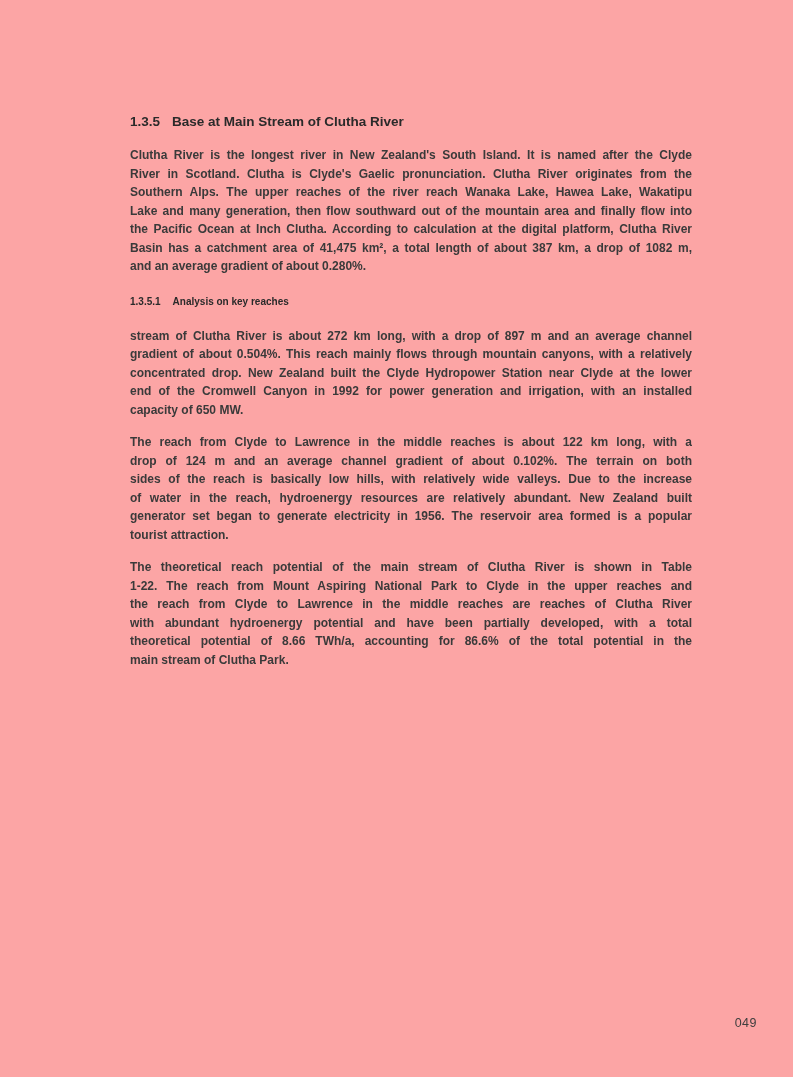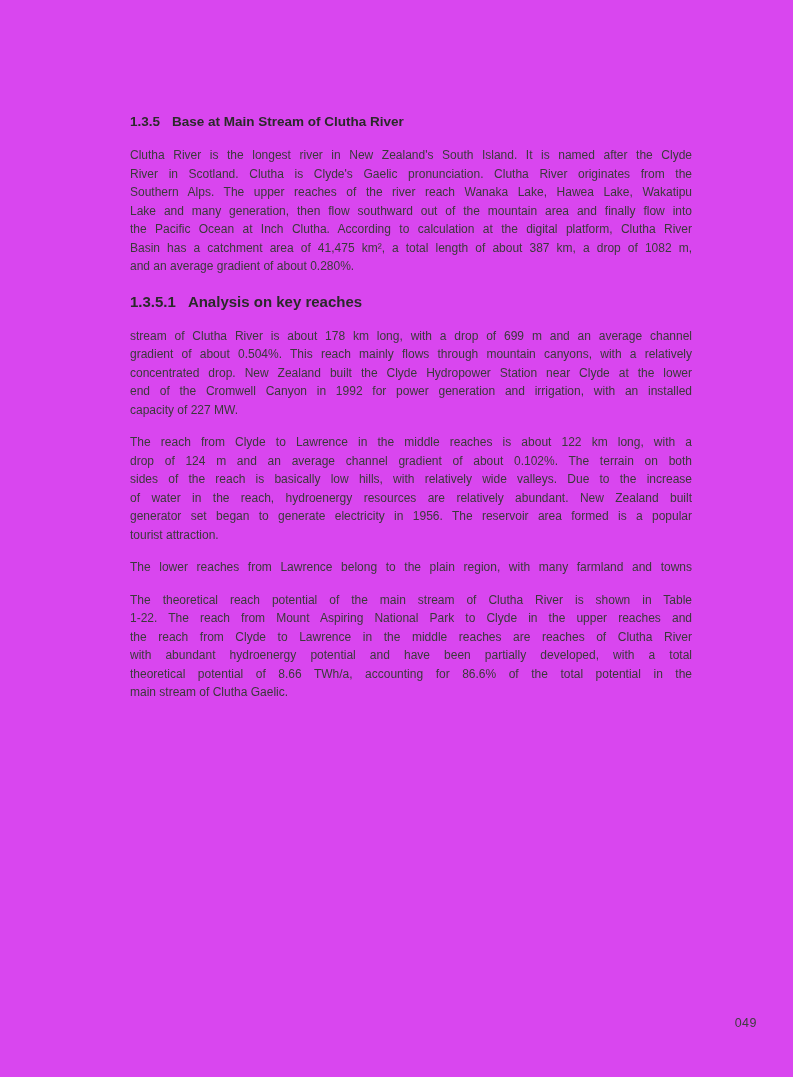--- a/index.html
+++ b/index.html
@@ -4,21 +4,21 @@
 <style>
   html, body {
     margin: 0;
     padding: 0;
     background: #ffffff;
   }
   .page {
     position: relative;
     width: 793px;
     height: 1077px;
-    background: #d946ef;
+    background: #fca5a5;
     font-family: "Liberation Sans", sans-serif;
     overflow: hidden;
   }
   .content {
     position: absolute;
     left: 130px;
     top: 113px;
     width: 562px;
     color: #3a3a3a;
     font-size: 12px;
@@ -28,30 +28,31 @@
     color: #2a2a2a;
     font-weight: bold;
     line-height: 18px;
     margin: 0;
   }
   .heading-1 {
     font-size: 13.5px;
     margin-bottom: 15px;
   }
   .heading-2 {
-    font-size: 15px;
+    font-size: 10px;
     margin-top: 17px;
     margin-bottom: 16px;
   }
   .hnum {
     display: inline-block;
     margin-right: 12px;
   }
   .para {
     margin: 0 0 14px 0;
+    font-weight: bold;
   }
   .line {
     text-align: justify;
     text-align-last: justify;
   }
   .line.final {
     text-align: justify;
     text-align-last: left;
   }
   .page-number {
@@ -81,45 +82,44 @@
       <div class="line">the Pacific Ocean at Inch Clutha. According to calculation at the digital platform, Clutha River</div>
       <div class="line">Basin has a catchment area of 41,475 km², a total length of about 387 km, a drop of 1082 m,</div>
       <div class="line final">and an average gradient of about 0.280%.</div>
     </div>
 
     <div class="heading heading-2">
       <span class="hnum">1.3.5.1</span><span>Analysis on key reaches</span>
     </div>
 
     <div class="para">
-      <div class="line">stream of Clutha River is about 178 km long, with a drop of 699 m and an average channel</div>
+      <div class="line">stream of Clutha River is about 272 km long, with a drop of 897 m and an average channel</div>
       <div class="line">gradient of about 0.504%. This reach mainly flows through mountain canyons, with a relatively</div>
       <div class="line">concentrated drop. New Zealand built the Clyde Hydropower Station near Clyde at the lower</div>
       <div class="line">end of the Cromwell Canyon in 1992 for power generation and irrigation, with an installed</div>
-      <div class="line final">capacity of 227 MW.</div>
+      <div class="line final">capacity of 650 MW.</div>
     </div>
 
     <div class="para">
       <div class="line">The reach from Clyde to Lawrence in the middle reaches is about 122 km long, with a</div>
       <div class="line">drop of 124 m and an average channel gradient of about 0.102%. The terrain on both</div>
       <div class="line">sides of the reach is basically low hills, with relatively wide valleys. Due to the increase</div>
       <div class="line">of water in the reach, hydroenergy resources are relatively abundant. New Zealand built</div>
       <div class="line">generator set began to generate electricity in 1956. The reservoir area formed is a popular</div>
       <div class="line final">tourist attraction.</div>
     </div>
 
     <div class="para">
-      <div class="line">The lower reaches from Lawrence belong to the plain region, with many farmland and towns</div>
     </div>
 
     <div class="para">
       <div class="line">The theoretical reach potential of the main stream of Clutha River is shown in Table</div>
       <div class="line">1-22. The reach from Mount Aspiring National Park to Clyde in the upper reaches and</div>
       <div class="line">the reach from Clyde to Lawrence in the middle reaches are reaches of Clutha River</div>
       <div class="line">with abundant hydroenergy potential and have been partially developed, with a total</div>
       <div class="line">theoretical potential of 8.66 TWh/a, accounting for 86.6% of the total potential in the</div>
-      <div class="line final">main stream of Clutha Gaelic.</div>
+      <div class="line final">main stream of Clutha Park.</div>
     </div>
 
   </div>
 
   <div class="page-number">049</div>
 </div>
 
 </body></html>

